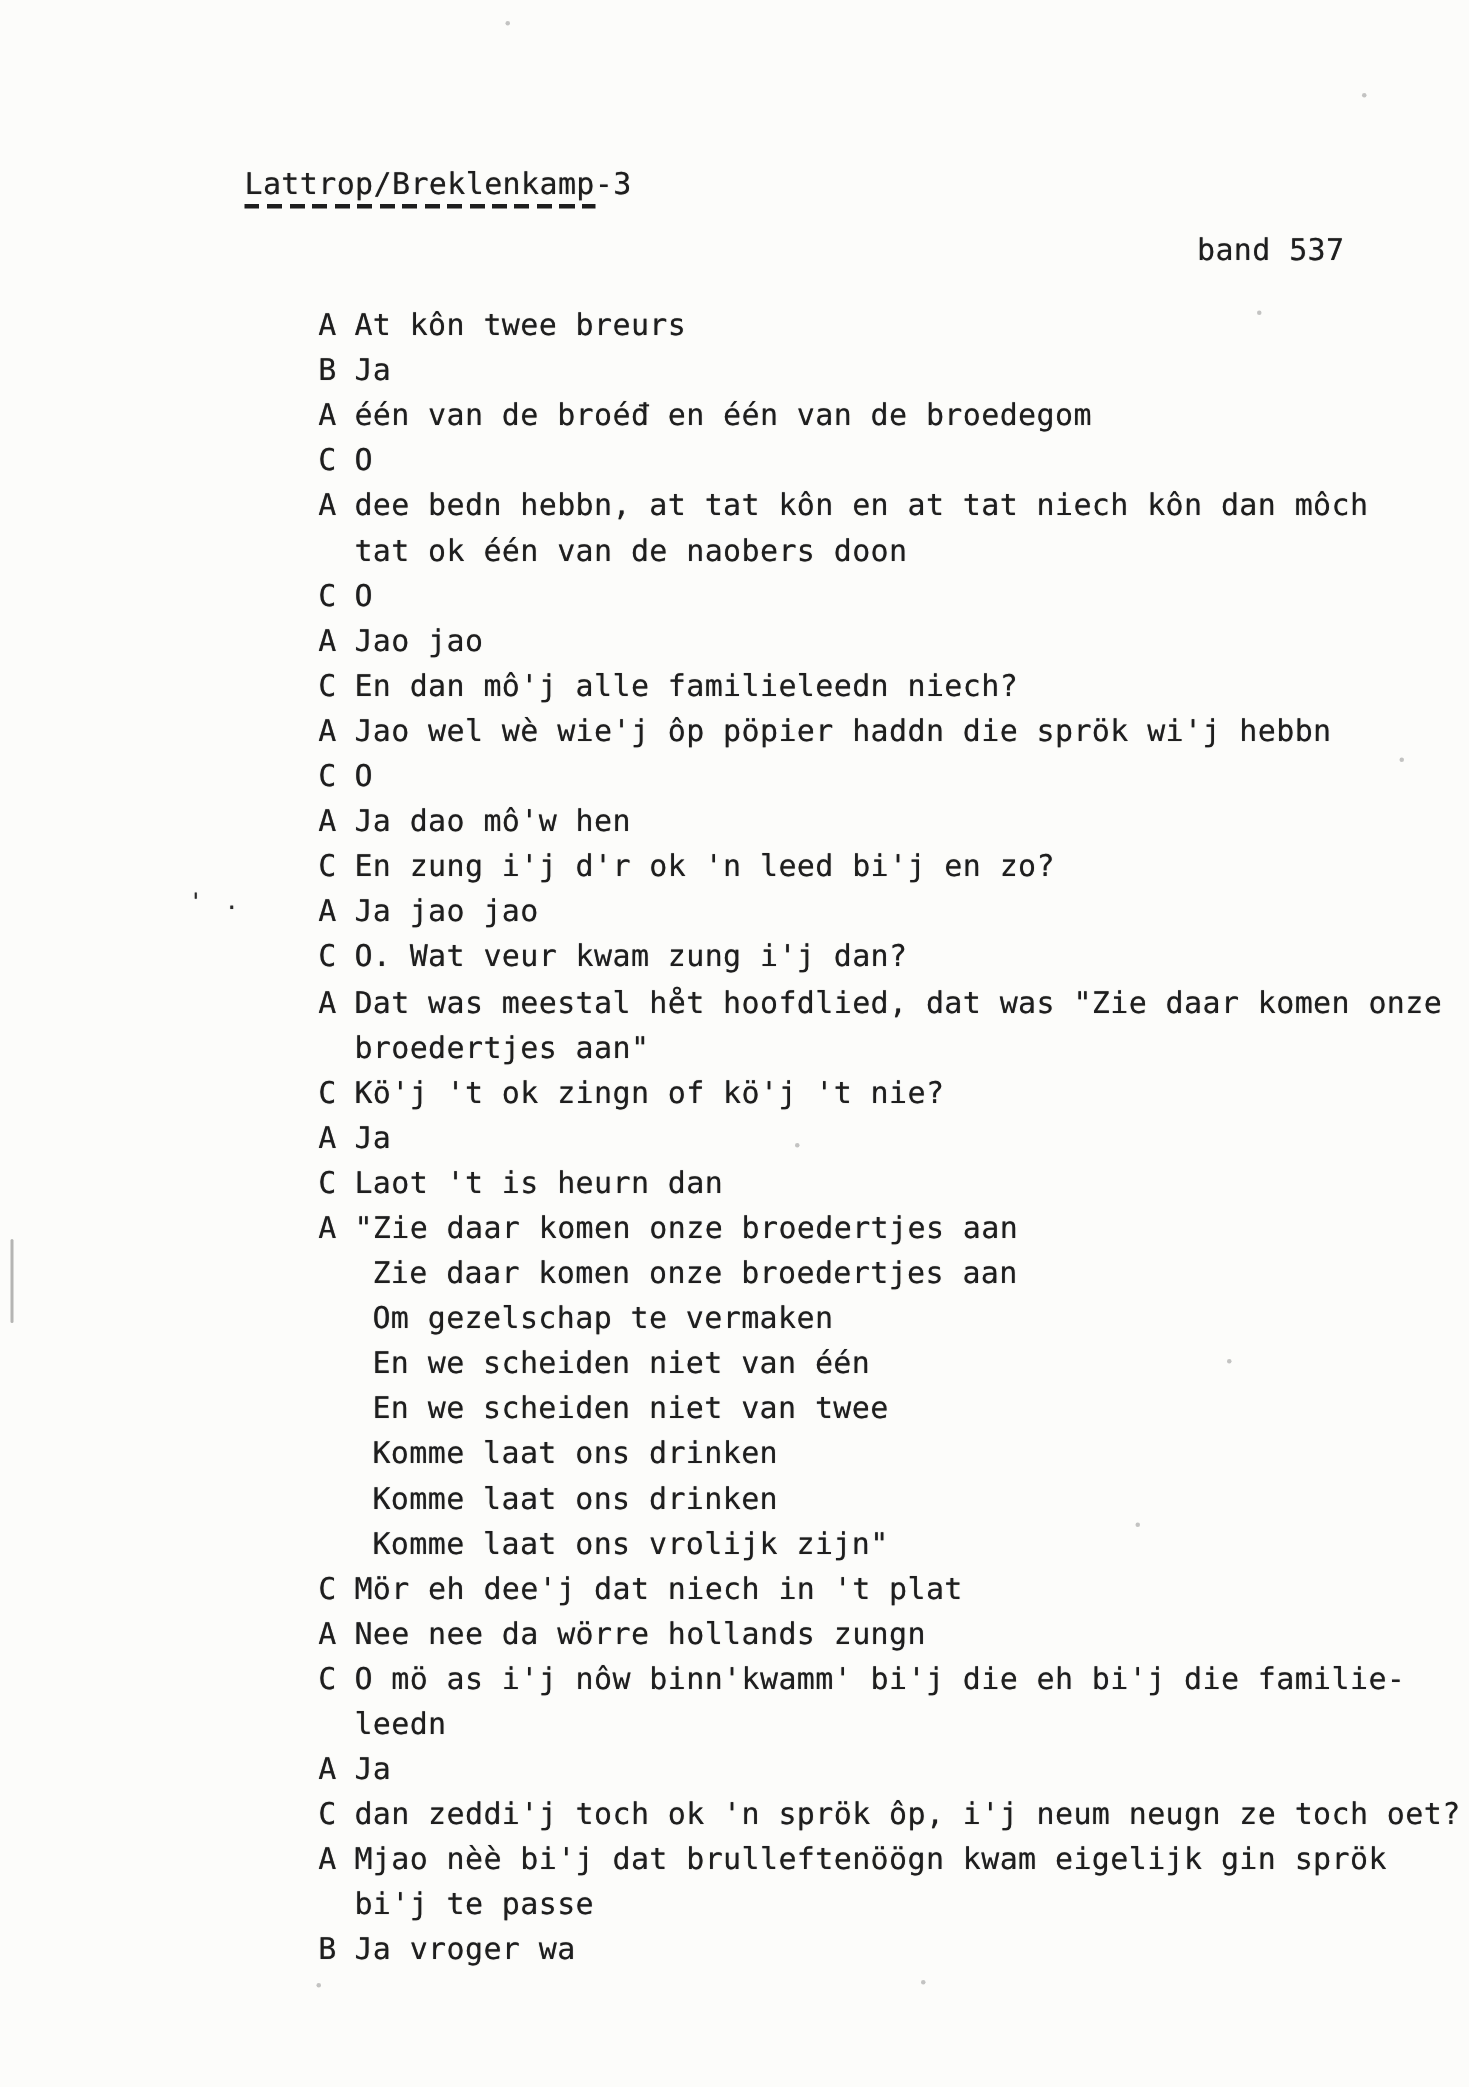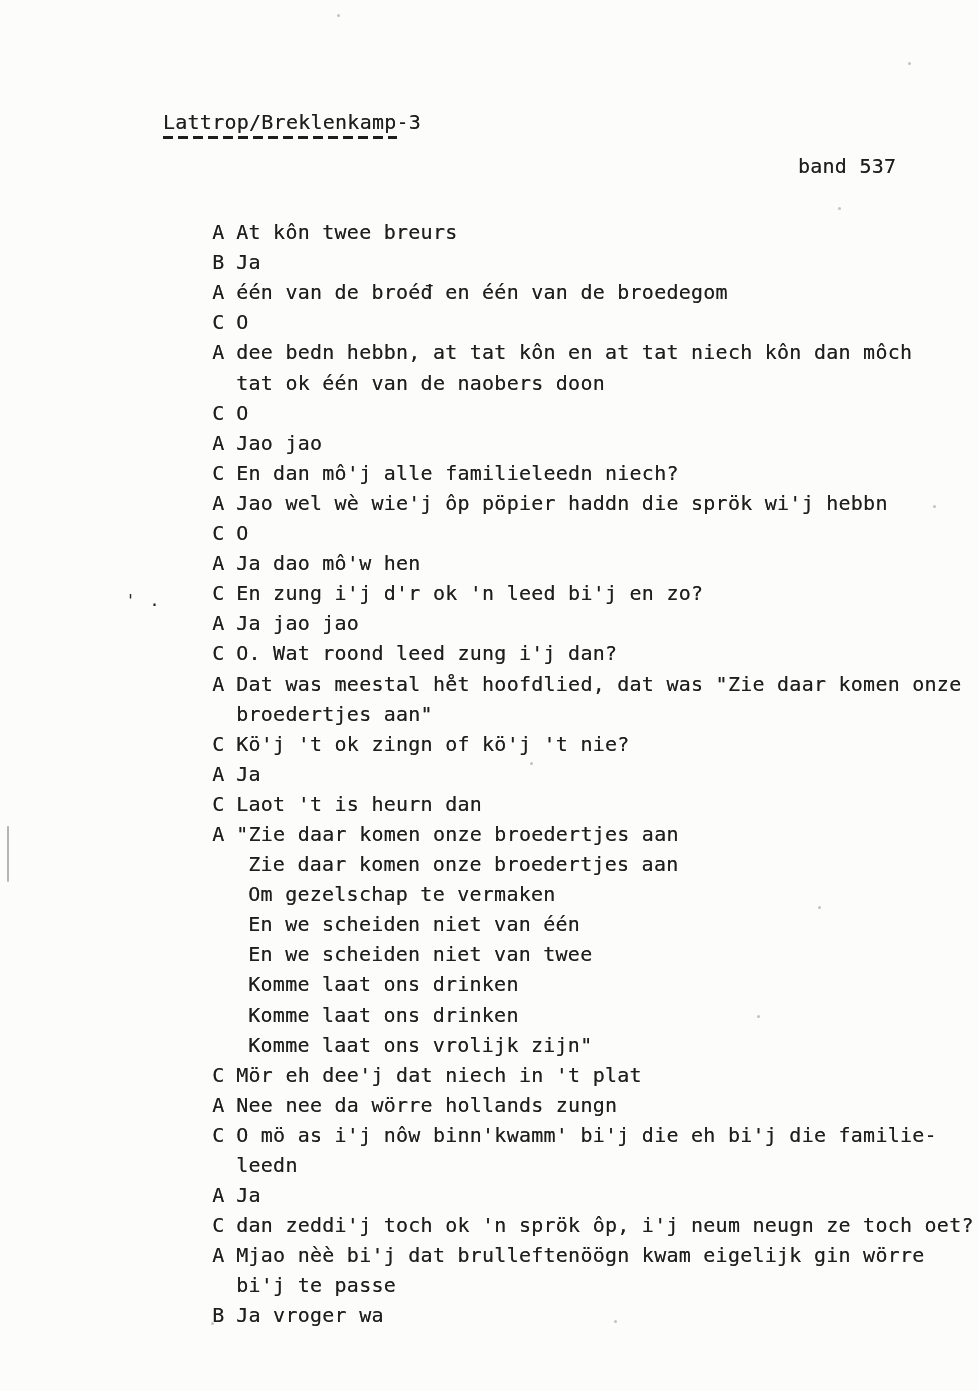--- a/index.html
+++ b/index.html
@@ -39,21 +39,21 @@
   .band {
     position: absolute;
     left: 798px;
     top: 110px;
     white-space: pre;
     margin-top: 44px;
   }
   .transcript {
     position: absolute;
     left: 163px;
-    top: 187px;
+    top: 171px;
   }
   .line {
     height: 30.1px;
     line-height: 30.1px;
     white-space: pre;
   }
   .line .speaker {
     display: inline-block;
     width: 2ch;
     white-space: pre;
@@ -159,21 +159,21 @@
 
   <div class="line">
     <span class="speaker">C</span><span class="text">En zung i'j d'r ok 'n leed bi'j en zo?</span>
   </div>
 
   <div class="line">
     <span class="speaker">A</span><span class="text">Ja jao jao</span>
   </div>
 
   <div class="line">
-    <span class="speaker">C</span><span class="text">O. Wat roond leed zung i'j dan?</span>
+    <span class="speaker">C</span><span class="text">O. Wat veur kwam zung i'j dan?</span>
   </div>
 
   <div class="line">
     <span class="speaker">A</span><span class="text">Dat was meestal he̊t hoofdlied, dat was "Zie daar komen onze</span>
   </div>
 
   <div class="line">
     <span class="speaker"></span><span class="text">broedertjes aan"</span>
   </div>
 
@@ -239,21 +239,21 @@
 
   <div class="line">
     <span class="speaker">A</span><span class="text">Ja</span>
   </div>
 
   <div class="line">
     <span class="speaker">C</span><span class="text">dan zeddi'j toch ok 'n sprök ôp, i'j neum neugn ze toch oet?</span>
   </div>
 
   <div class="line">
-    <span class="speaker">A</span><span class="text">Mjao nèè bi'j dat brulleftenöögn kwam eigelijk gin wörre</span>
+    <span class="speaker">A</span><span class="text">Mjao nèè bi'j dat brulleftenöögn kwam eigelijk gin sprök</span>
   </div>
 
   <div class="line">
     <span class="speaker"></span><span class="text">bi'j te passe</span>
   </div>
 
   <div class="line">
     <span class="speaker">B</span><span class="text">Ja vroger wa</span>
   </div>
 </div>

